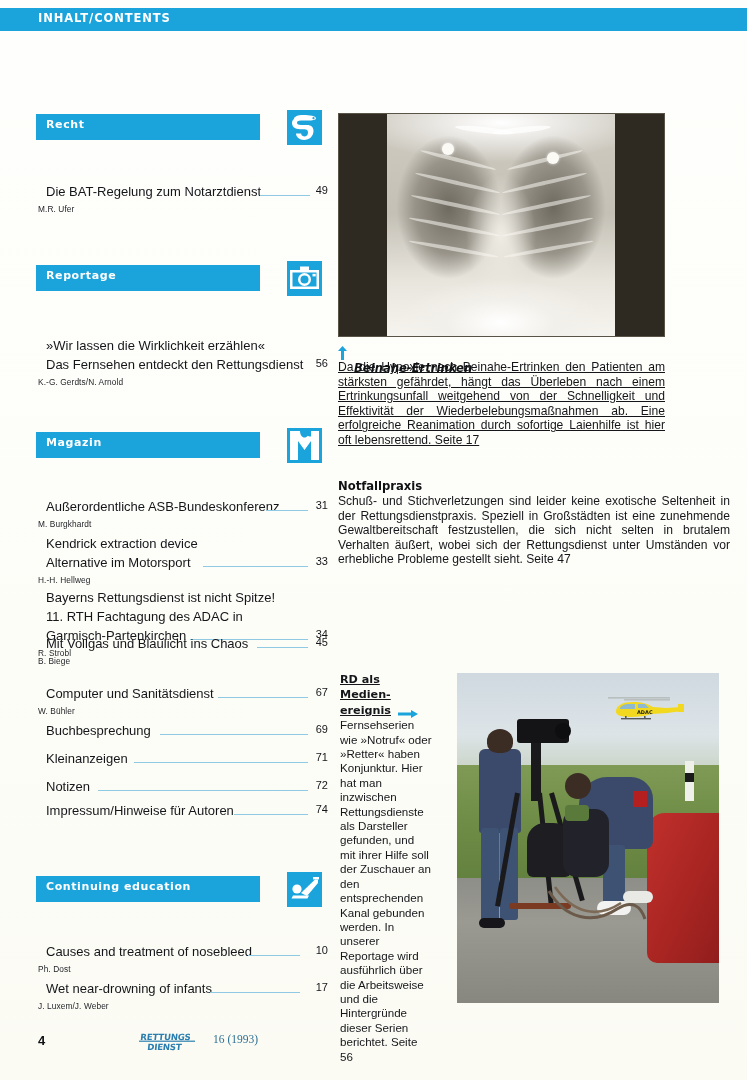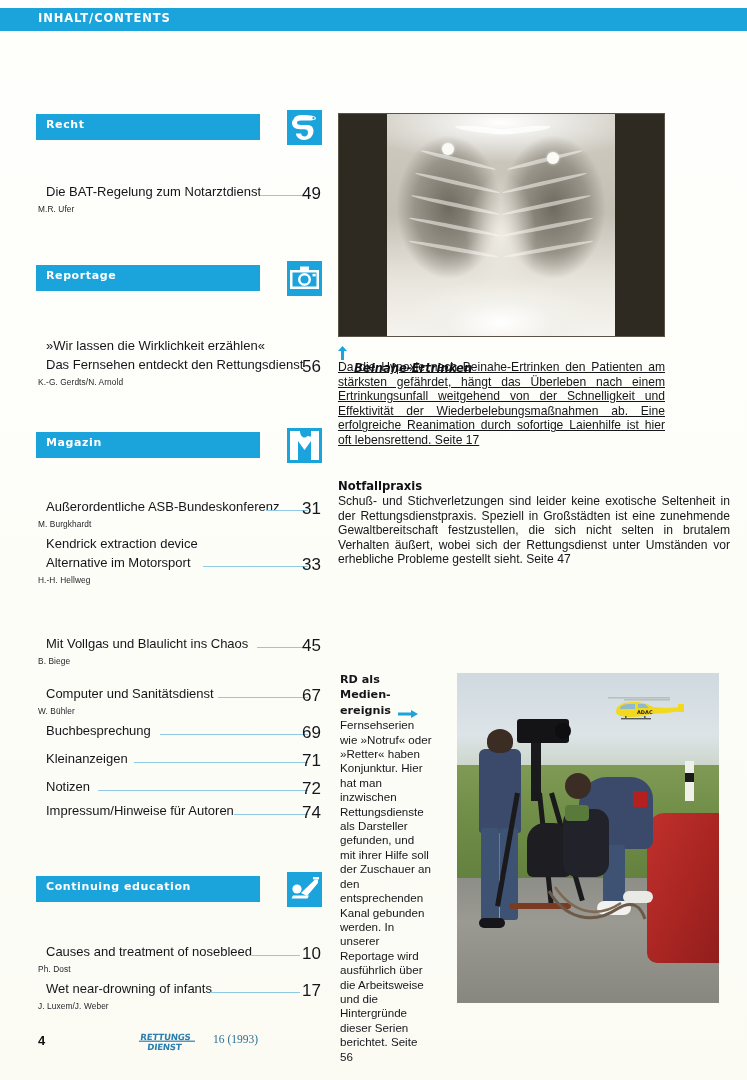--- a/index.html
+++ b/index.html
@@ -82,22 +82,22 @@
   .toc-leader {
     position: absolute;
     height: 1px;
     background: #8fc9e4;
     top: 11px;
   }
   .toc-page {
     position: absolute;
     right: 0; top: 0;
     width: 26px;
-    text-align: left;
-    font-size: 17px;
+    text-align: right;
+    font-size: 11px;
     color: #15161a;
   }
   .toc-author {
     font-size: 8.3px;
     color: #24262a;
     margin-top: 1px;
     letter-spacing: 0.1px;
   }
 
   
@@ -201,20 +201,21 @@
     position: absolute;
     left: 340px; top: 672px;
     width: 92px;
     font-size: 11.6px;
     line-height: 14.4px;
     color: #15161a;
   }
   .narrow-col b {
     font-family: "DejaVu Sans", sans-serif;
     font-size: 11.2px;
+    text-decoration: underline;
   }
 
   .mid-cap {
     position: absolute;
     left: 338px; top: 479px;
     width: 392px;
   }
 
   
   .foot-page {
@@ -319,20 +320,34 @@
       <div class="toc-title">Kendrick extraction device</div>
     </div>
     <div class="toc-line">
       <div class="toc-title">Alternative im Motorsport</div>
       <div class="toc-leader" style="left:165px;width:105px;"></div>
       <div class="toc-page">33</div>
     </div>
     <div class="toc-author">H.-H. Hellweg</div>
   </div>
 
+  <div class="toc-entry" style="top:590px;">
+    <div class="toc-line">
+      <div class="toc-title">Bayerns Rettungsdienst ist nicht Spitze!</div>
+    </div>
+    <div class="toc-line">
+      <div class="toc-title">11. RTH Fachtagung des ADAC in</div>
+    </div>
+    <div class="toc-line">
+      <div class="toc-title">Garmisch-Partenkirchen</div>
+      <div class="toc-leader" style="left:152px;width:118px;"></div>
+      <div class="toc-page">34</div>
+    </div>
+    <div class="toc-author">R. Strobl</div>
+  </div>
 
   <div class="toc-entry" style="top:636px;">
     <div class="toc-line">
       <div class="toc-title">Mit Vollgas und Blaulicht ins Chaos</div>
       <div class="toc-leader" style="left:219px;width:51px;"></div>
       <div class="toc-page">45</div>
     </div>
     <div class="toc-author">B. Biege</div>
   </div>
 

